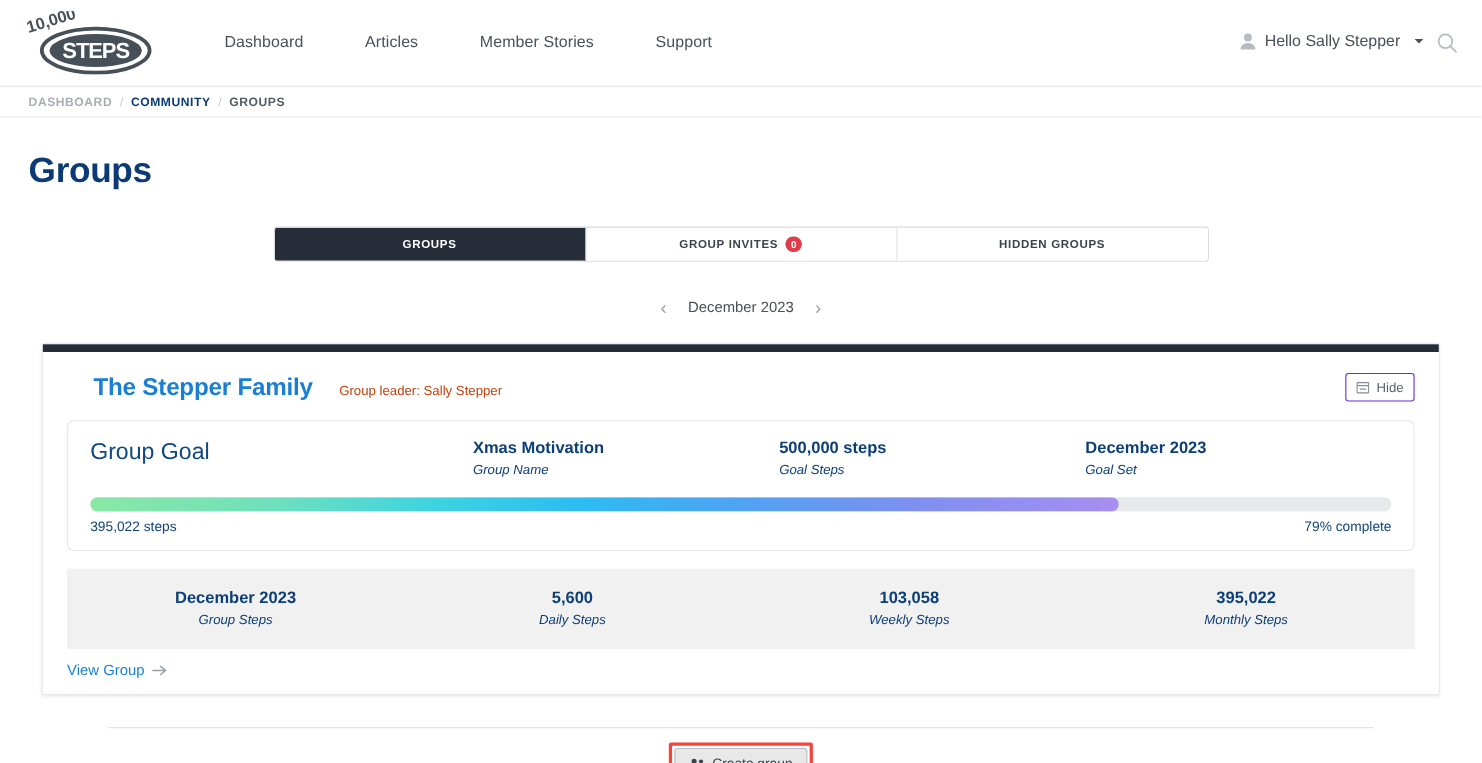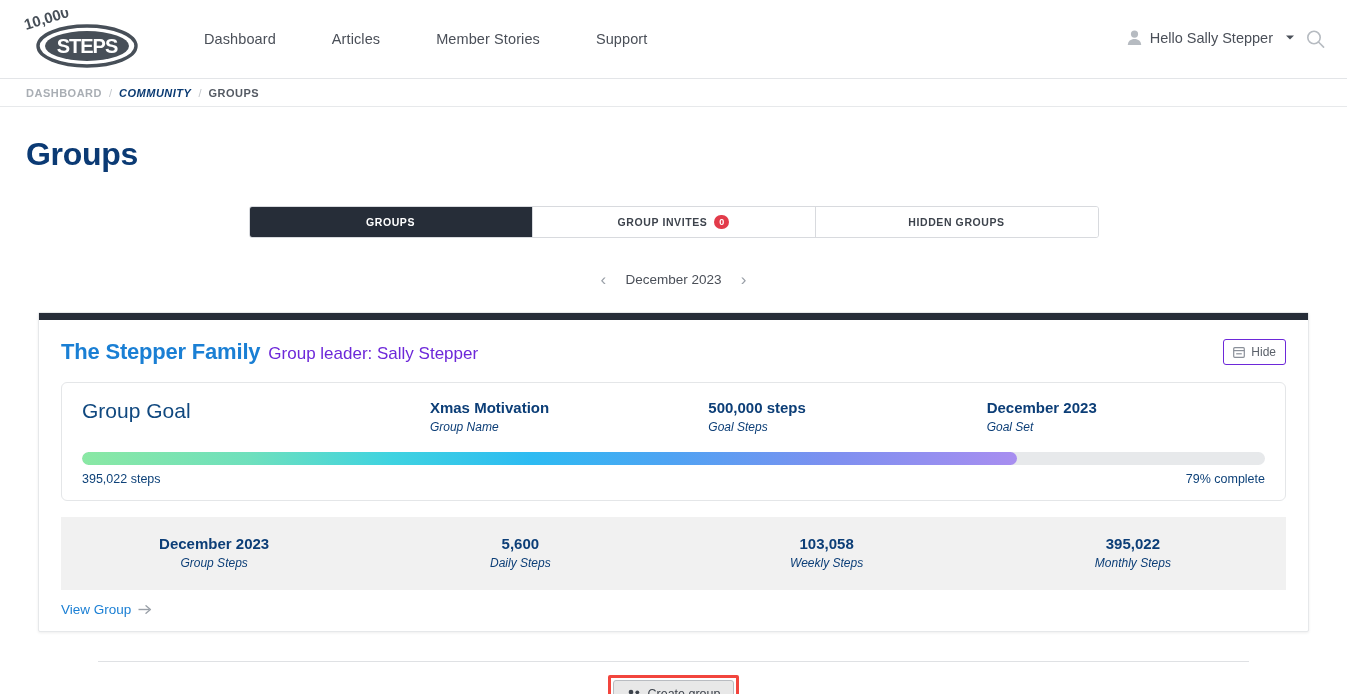--- a/index.html
+++ b/index.html
@@ -79,21 +79,21 @@
     padding: 0 26px;
   }
   .crumb {
     font-size: 11px;
     font-weight: bold;
     letter-spacing: .5px;
     text-transform: uppercase;
     cursor: pointer;
   }
   .crumb.muted  { color: #a9aeb4; }
-  .crumb.accent { color: #0a3a72; font-style: italic; }
+  .crumb.accent { color: #0a3a72; }
   .crumb.current{ color: #545a63; cursor: default; }
   .crumb-sep { font-size: 11px; color: #c3c7cc; margin: 0 7px; }
 
   
   .page { padding: 0 26px; }
   .page-title {
     font-size: 32px;
     font-weight: bold;
     color: #0b3a74;
     letter-spacing: -.3px;
@@ -167,29 +167,29 @@
     border-radius: 2px;
     box-shadow: 0 1px 3px rgba(0,0,0,.07);
   }
   .card-topbar { height: 7px; background: #262d38; }
   .card-head {
     display: flex;
     align-items: flex-start;
     justify-content: space-between;
     padding: 19px 22px 0 22px;
   }
-  .group-name-line { display: flex; align-items: baseline; gap: 8px; }
+  .group-name-line { display: flex; align-items: baseline; gap: 24px; margin-left: 24px; }
   .group-name {
     font-size: 22px;
     font-weight: bold;
     color: #1a7fd4;
     letter-spacing: -.2px;
     cursor: pointer;
   }
-  .group-leader { font-size: 17px; color: #6d28d9; }
+  .group-leader { font-size: 12px; color: #c2410c; }
   .hide-btn {
     display: flex;
     align-items: center;
     gap: 6px;
     border: 1px solid #6d28d9;
     border-radius: 3px;
     background: #ffffff;
     padding: 5px 9px;
     font-size: 12px;
     color: #5b616a;

